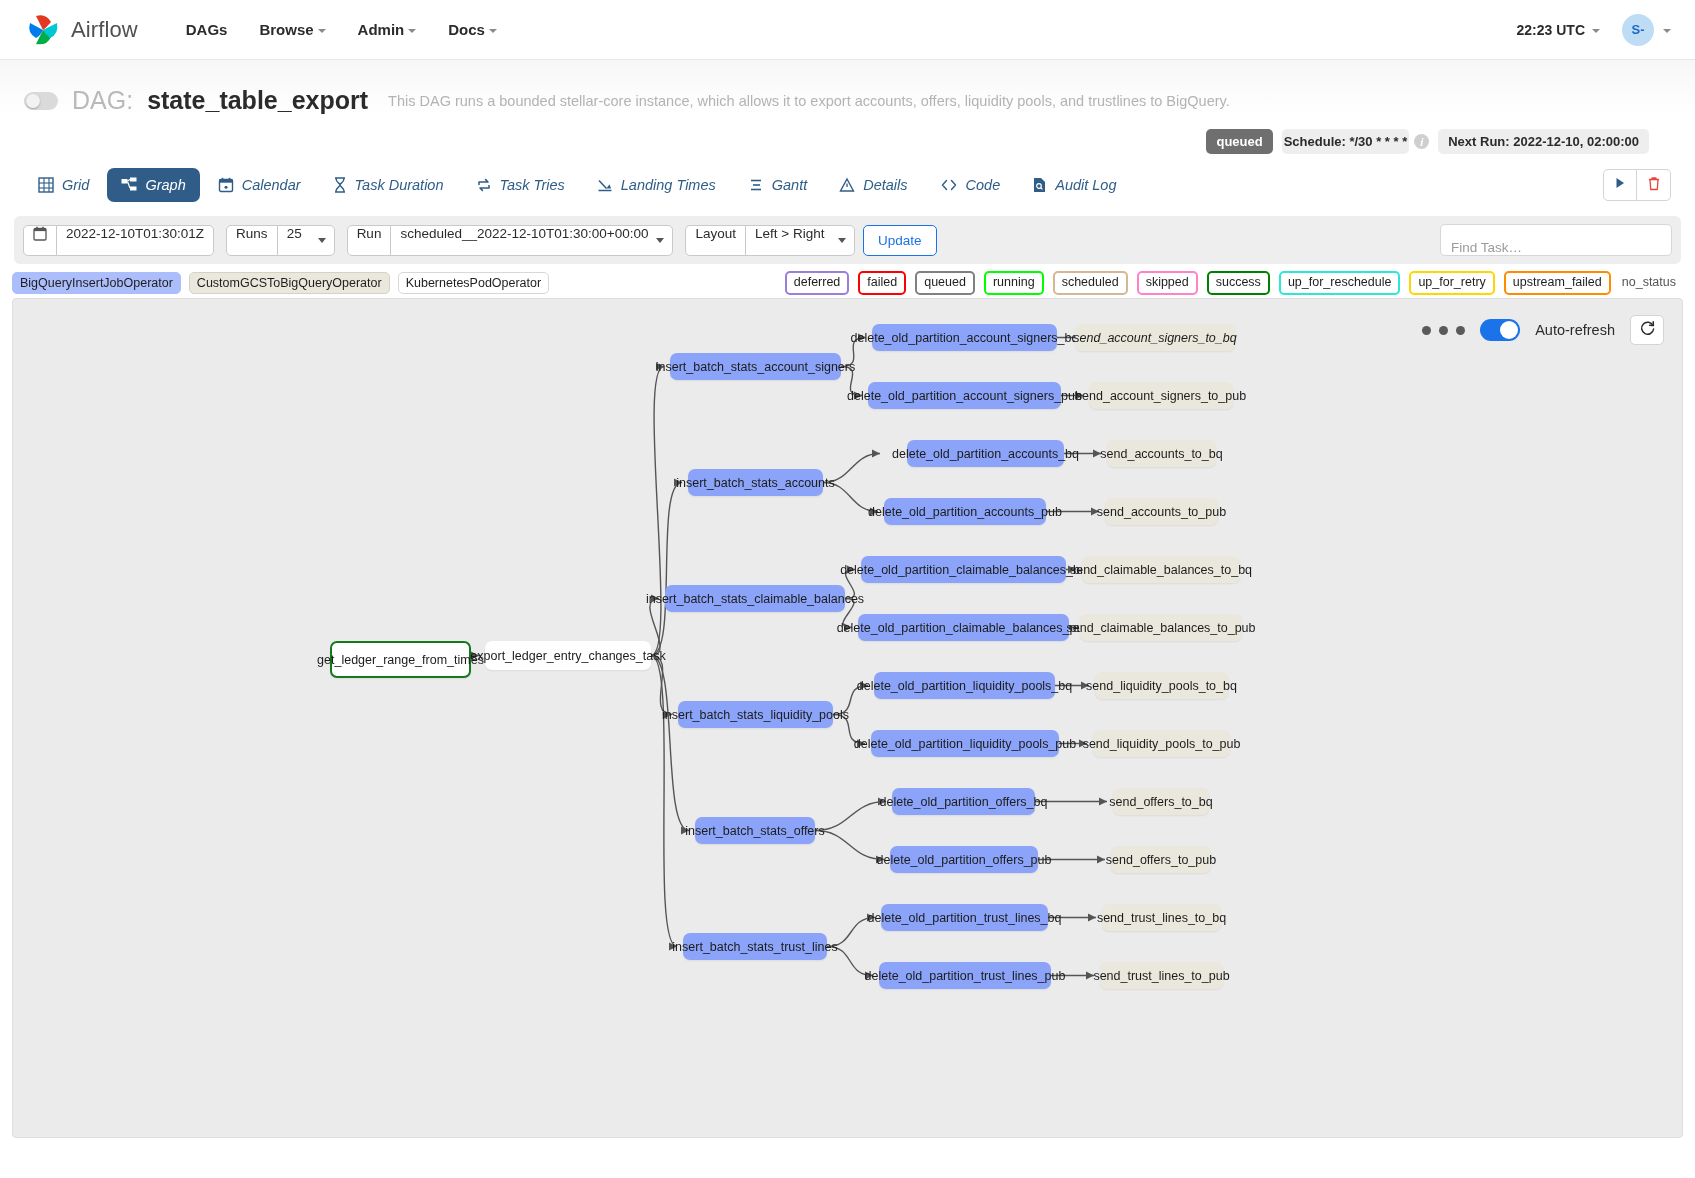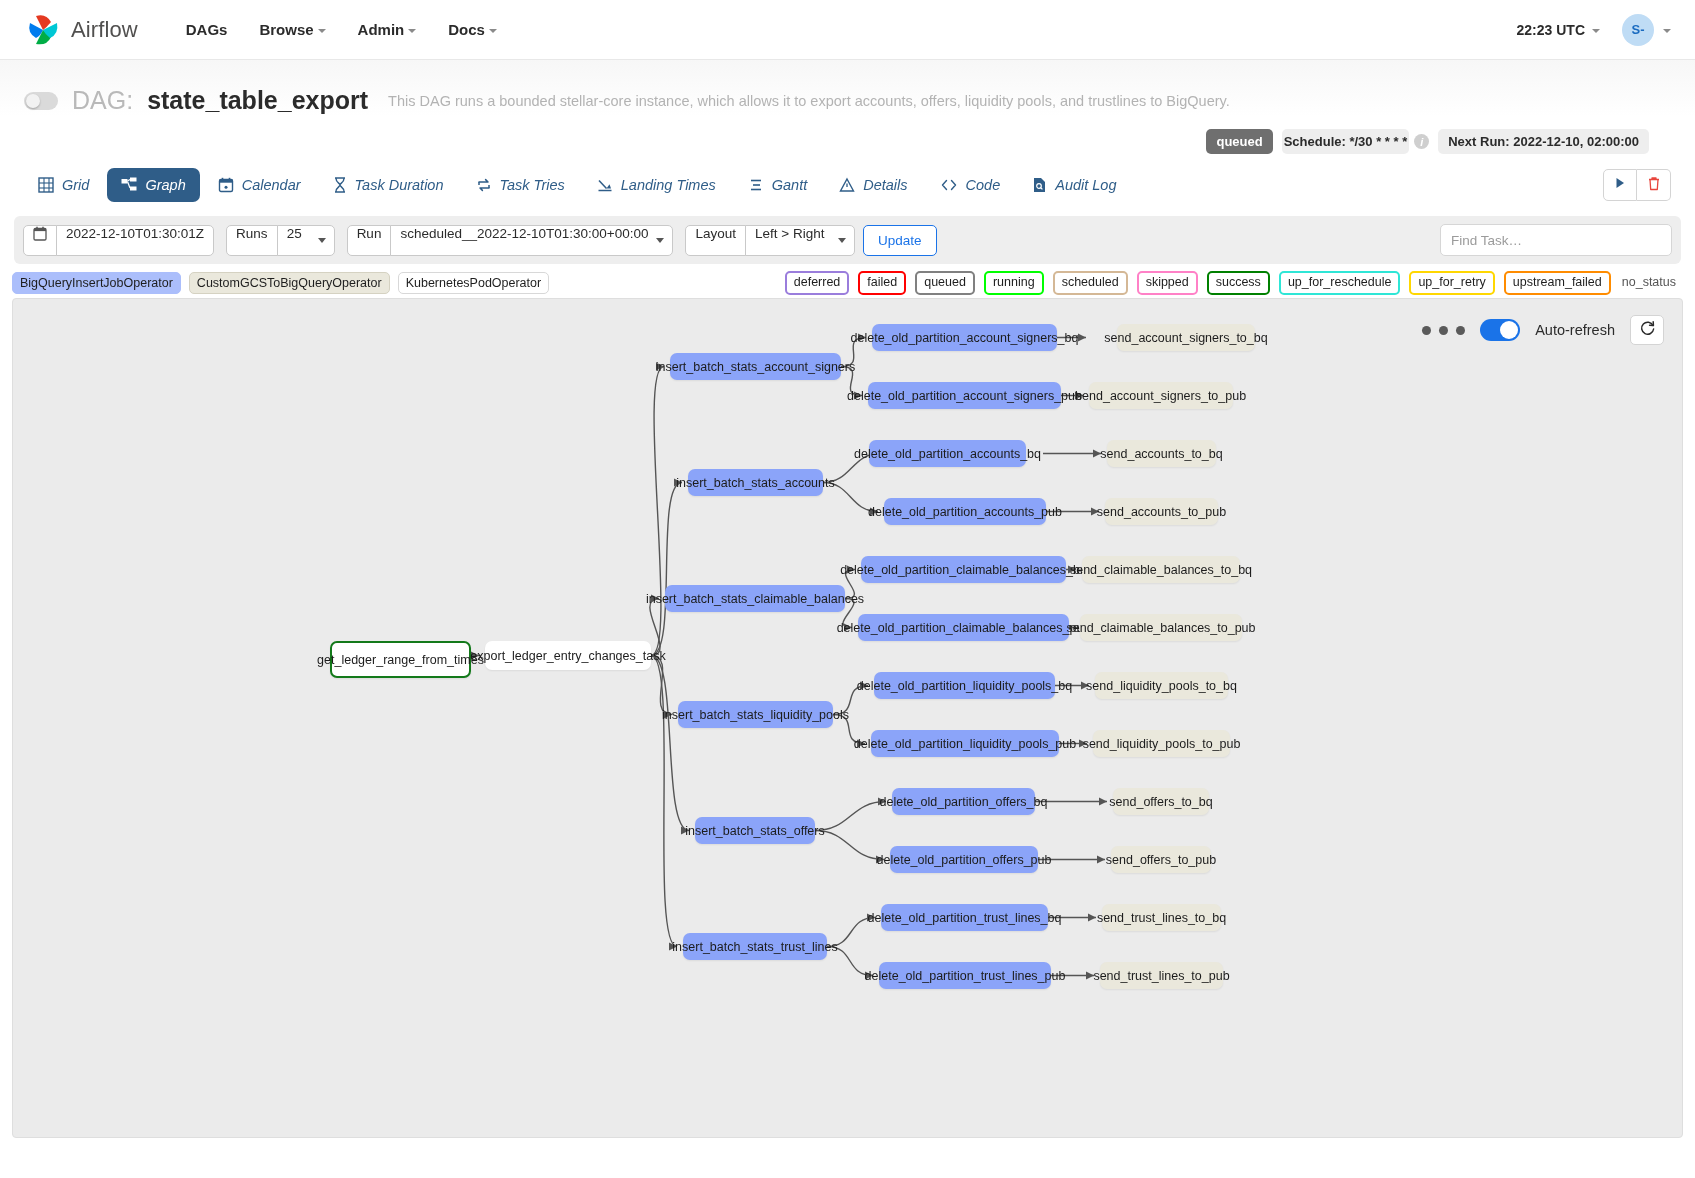--- a/index.html
+++ b/index.html
@@ -128,22 +128,22 @@
     border-right: 4px solid transparent; border-top: 5px solid #555;
   }
   .btn-update {
     height: 31px; border: 1px solid #1a73e8; background: #fff; color: #1a73e8;
     border-radius: 5px; font-size: 13.5px; padding: 0 14px; margin-left: 8px;
     display: flex; align-items: center; cursor: pointer;
   }
   .find-task {
     margin-left: auto; height: 32px; width: 232px;
     border: 1px solid #d6d6d6; border-radius: 5px; background: #fff;
-    font-size: 13.5px; color: #9b9b9b; padding: 8px 10px;
-    display: flex; align-items: flex-start;
+    font-size: 13.5px; color: #9b9b9b; padding: 0 10px;
+    display: flex; align-items: flex-end;
   }
   .gap12 { width: 12px; }
 
   
   .legend-row {
     display: flex; align-items: center; padding: 10px 12px 6px 12px;
     position: relative; height: 34px;
   }
   .op-badges { display: flex; gap: 8px; }
   .op-badge {
@@ -520,33 +520,33 @@
       </div>
       <div class="node white" style="left: 472px; top: 342px; width: 166px; height: 29px;">
         <span>export_ledger_entry_changes_task</span>
       </div>
       <div class="node blue" style="left: 657px; top: 54px; width: 171px; height: 27px;">
         <span>insert_batch_stats_account_signers</span>
       </div>
       <div class="node blue" style="left: 859px; top: 25px; width: 185px; height: 27px;">
         <span>delete_old_partition_account_signers_bq</span>
       </div>
-      <div class="node cream" style="left: 1104px; top: 25px; width: 138px; height: 27px;">
+      <div class="node cream" style="left: 1062px; top: 25px; width: 160px; height: 27px; font-style: italic;">
         <span>send_account_signers_to_bq</span>
       </div>
       <div class="node blue" style="left: 855px; top: 83px; width: 193px; height: 27px;">
         <span>delete_old_partition_account_signers_pub</span>
       </div>
       <div class="node cream" style="left: 1076px; top: 83px; width: 144px; height: 27px;">
         <span>send_account_signers_to_pub</span>
       </div>
       <div class="node blue" style="left: 675px; top: 170px; width: 135px; height: 27px;">
         <span>insert_batch_stats_accounts</span>
       </div>
-      <div class="node blue" style="left: 856px; top: 141px; width: 157px; height: 27px;">
+      <div class="node blue" style="left: 894px; top: 141px; width: 157px; height: 27px;">
         <span>delete_old_partition_accounts_bq</span>
       </div>
       <div class="node cream" style="left: 1094px; top: 141px; width: 109px; height: 27px;">
         <span>send_accounts_to_bq</span>
       </div>
       <div class="node blue" style="left: 871px; top: 199px; width: 162px; height: 27px;">
         <span>delete_old_partition_accounts_pub</span>
       </div>
       <div class="node cream" style="left: 1092px; top: 199px; width: 113px; height: 27px;">
         <span>send_accounts_to_pub</span>

